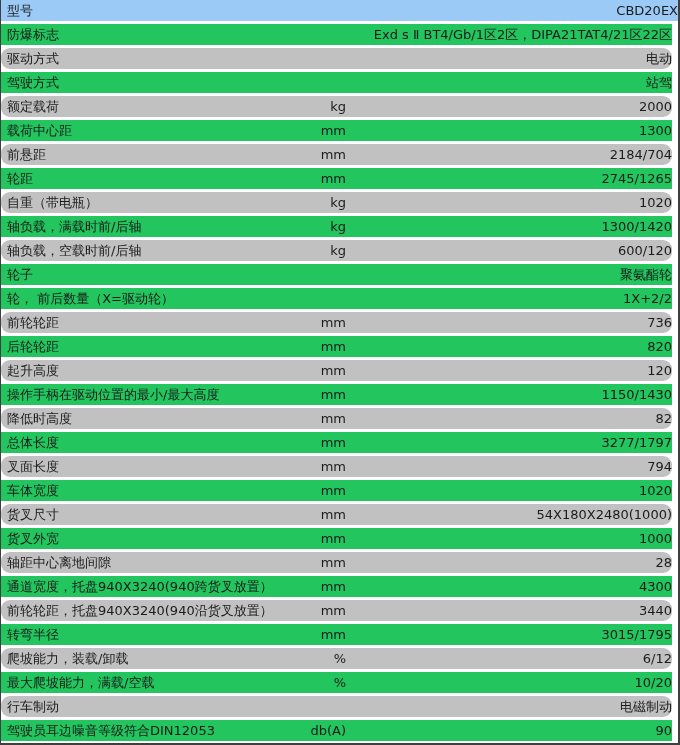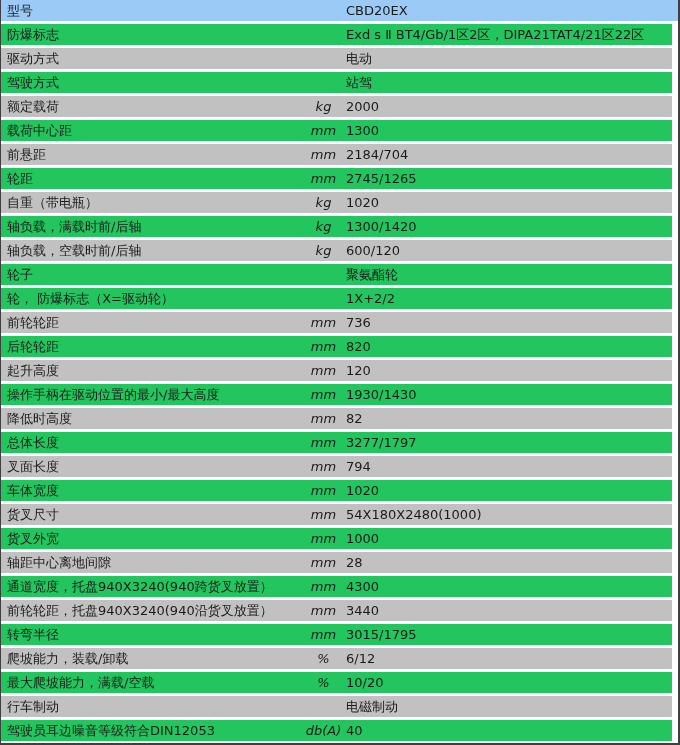--- a/index.html
+++ b/index.html
@@ -25,36 +25,35 @@
     overflow: hidden;
   }
   .row {
     display: flex;
     align-items: center;
     height: 21px;
     margin-bottom: 3px;
     white-space: nowrap;
   }
   .row.blue  { background: var(--header-bg, #9acaf5); }
-  .row.gray  { background: var(--stripe-bg, #c1c1c1); margin-right: 6px; }
+  .row.gray  { background: var(--stripe-bg, #c1c1c1); margin-right: 6px; border-radius: 9px; }
   .row.white { background: #22c55e; margin-right: 6px; }
   .cell { overflow: visible; }
   .cell.label {
     flex: 0 0 300px;
     box-sizing: border-box;
     padding-left: 6px;
   }
   .cell.unit {
     flex: 0 0 45px;
-    text-align: center;
-    font-style: italic;
+    text-align: right;
   }
   .cell.value {
     flex: 1 1 auto;
-    text-align: left;
+    text-align: right;
   }
 </style>
 </head>
 <body>
 
 <div id="spec-table">
     <div class="row blue">
       <div class="cell label">型号</div>
       <div class="cell unit"></div>
       <div class="cell value">CBD20EX</div>
@@ -108,21 +107,21 @@
       <div class="cell label">轴负载，空载时前/后轴</div>
       <div class="cell unit">kg</div>
       <div class="cell value">600/120</div>
     </div>
     <div class="row white">
       <div class="cell label">轮子</div>
       <div class="cell unit"></div>
       <div class="cell value">聚氨酯轮</div>
     </div>
     <div class="row white">
-      <div class="cell label">轮， 防爆标志（X=驱动轮）</div>
+      <div class="cell label">轮， 前后数量（X=驱动轮）</div>
       <div class="cell unit"></div>
       <div class="cell value">1X+2/2</div>
     </div>
     <div class="row gray">
       <div class="cell label">前轮轮距</div>
       <div class="cell unit">mm</div>
       <div class="cell value">736</div>
     </div>
     <div class="row white">
       <div class="cell label">后轮轮距</div>
@@ -130,21 +129,21 @@
       <div class="cell value">820</div>
     </div>
     <div class="row gray">
       <div class="cell label">起升高度</div>
       <div class="cell unit">mm</div>
       <div class="cell value">120</div>
     </div>
     <div class="row white">
       <div class="cell label">操作手柄在驱动位置的最小/最大高度</div>
       <div class="cell unit">mm</div>
-      <div class="cell value">1930/1430</div>
+      <div class="cell value">1150/1430</div>
     </div>
     <div class="row gray">
       <div class="cell label">降低时高度</div>
       <div class="cell unit">mm</div>
       <div class="cell value">82</div>
     </div>
     <div class="row white">
       <div class="cell label">总体长度</div>
       <div class="cell unit">mm</div>
       <div class="cell value">3277/1797</div>
@@ -200,15 +199,15 @@
       <div class="cell value">10/20</div>
     </div>
     <div class="row gray">
       <div class="cell label">行车制动</div>
       <div class="cell unit"></div>
       <div class="cell value">电磁制动</div>
     </div>
     <div class="row white">
       <div class="cell label">驾驶员耳边噪音等级符合DIN12053</div>
       <div class="cell unit">db(A)</div>
-      <div class="cell value">40</div>
+      <div class="cell value">90</div>
     </div>
   </div>
 
 </body></html>

